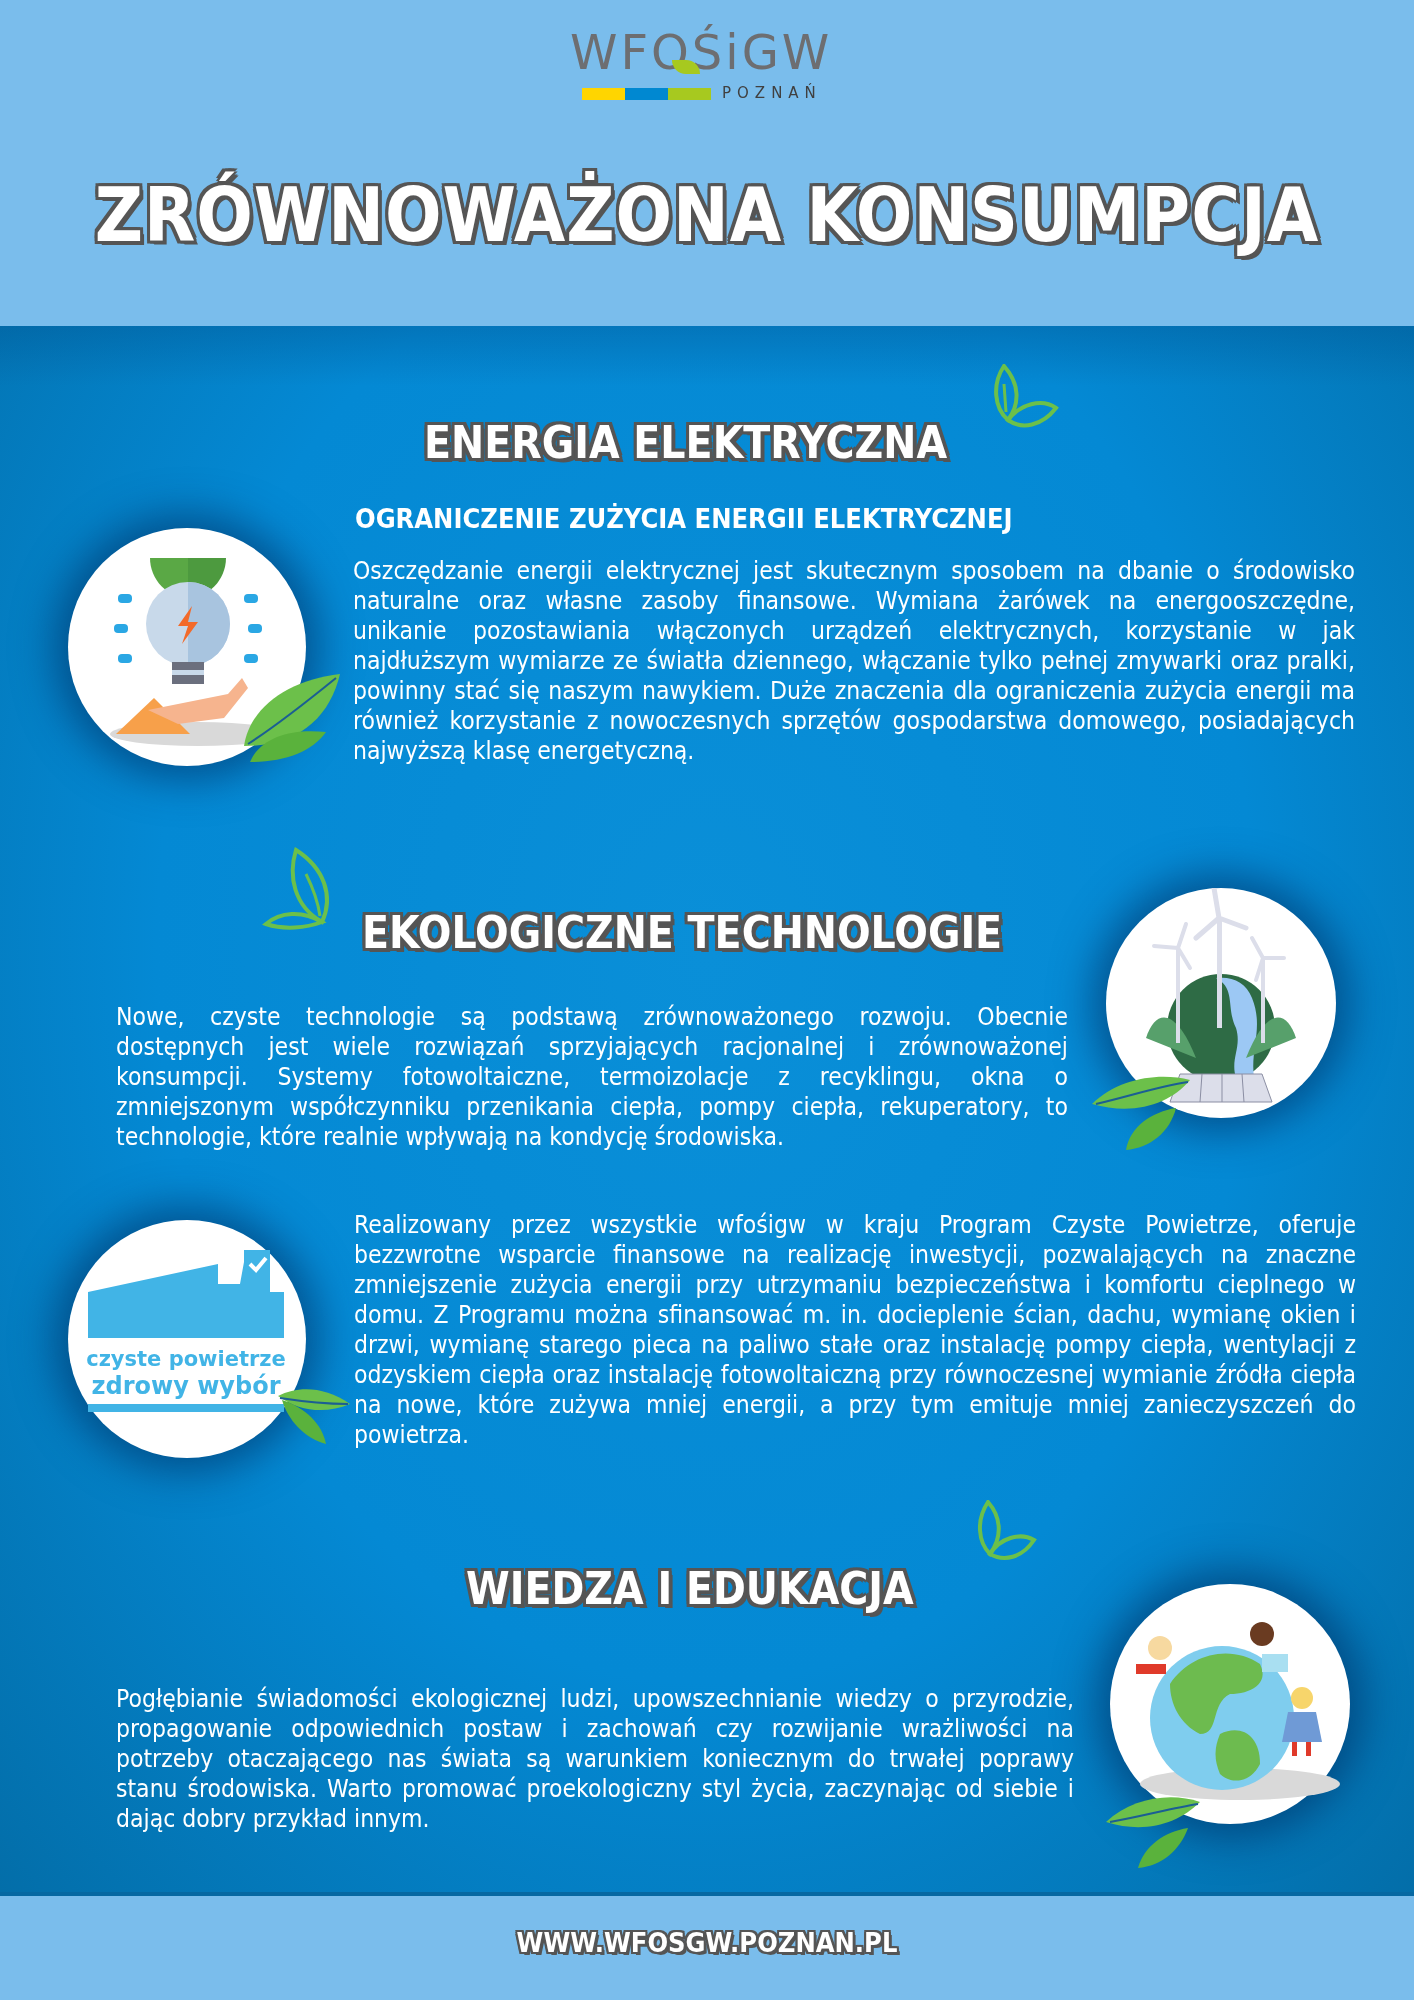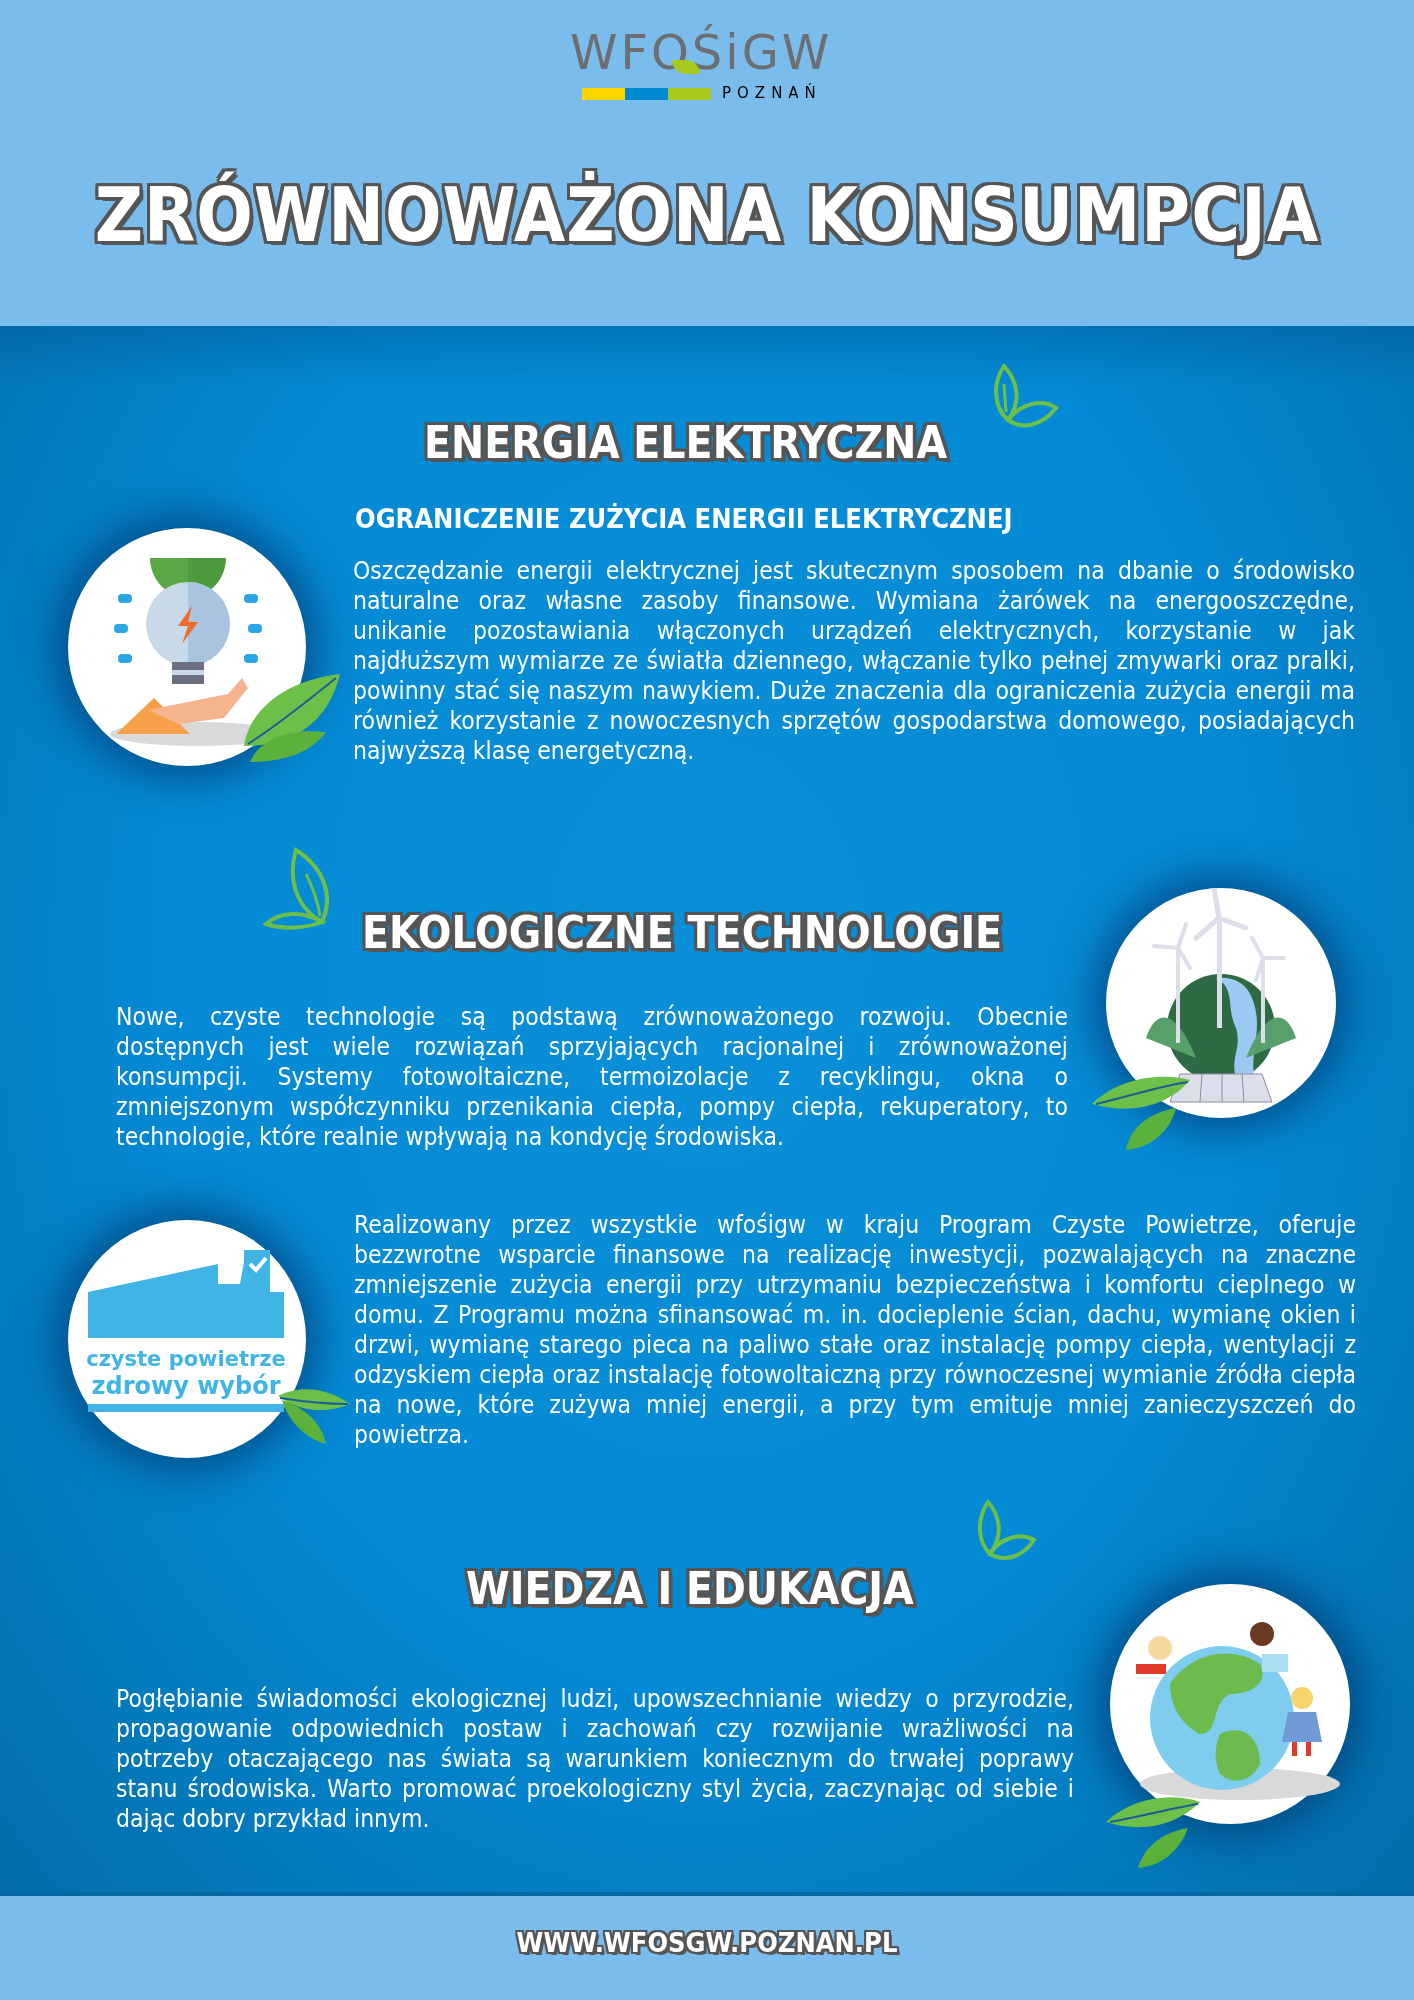--- a/index.html
+++ b/index.html
@@ -5,21 +5,21 @@
   * { box-sizing: border-box; margin: 0; padding: 0; }
   html, body { width: 1414px; height: 2000px; overflow: hidden; }
   body { background: #7abdec; font-family: "DejaVu Sans Condensed", "DejaVu Sans", sans-serif; position: relative; }
 
   .header { position: absolute; left: 0; top: 0; width: 1274px; height: 326px; background: #7abdec; }
   .logo { position: absolute; left: 570px; top: 26px; width: 280px; height: 80px; }
   .logo-word { position: absolute; left: 0; top: 0; font-family: "DejaVu Sans", sans-serif; font-size: 48px; letter-spacing: 3px; color: #6d6e71; font-weight: normal; line-height: 52px; }
   .logo-leaf { position: absolute; left: 102px; top: 34px; width: 28px; height: 14px; background: #a7c91f; border-radius: 0 14px 0 14px; }
   .logo-bars { position: absolute; left: 12px; top: 62px; display: flex; }
   .logo-bars span { display: block; width: 43px; height: 12px; }
-  .logo-city { position: absolute; left: 152px; top: 58px; font-family: "DejaVu Sans", sans-serif; font-size: 15px; letter-spacing: 6px; color: #000000; }
+  .logo-city { position: absolute; left: 152px; top: 58px; font-family: "DejaVu Sans", sans-serif; font-size: 15px; letter-spacing: 6px; color: #404040; }
 
   .outline-title { font-family: "DejaVu Sans Condensed", "DejaVu Sans", sans-serif; font-weight: bold; color: #ffffff;
     text-shadow: -3px -3px 0 #555, 3px -3px 0 #555, -3px 3px 0 #555, 3px 3px 0 #555, 0 -3px 0 #555, 0 3px 0 #555, -3px 0 0 #555, 3px 0 0 #555, 4px 4px 0 #555; }
   .main-title { position: absolute; left: 0; top: 170px; width: 1414px; text-align: center; font-size: 74px; line-height: 90px; letter-spacing: 1px; }
 
   .content { position: absolute; left: 0; top: 326px; width: 1414px; height: 1566px;
     background: radial-gradient(ellipse at 50% 40%, #0a8fd8 0%, #0489d4 55%, #036ea9 100%); }
   .content::before { content: ""; position: absolute; left:0; top:0; right:0; height: 60px; background: linear-gradient(to bottom, rgba(0,80,140,0.35), rgba(0,80,140,0)); }
 
   .sec-title { position: absolute; font-size: 44px; line-height: 54px; white-space: nowrap; }

